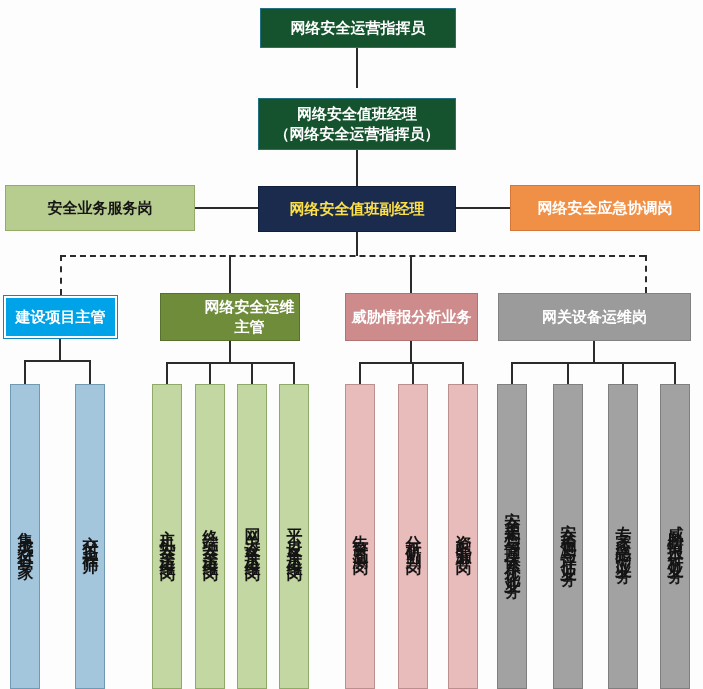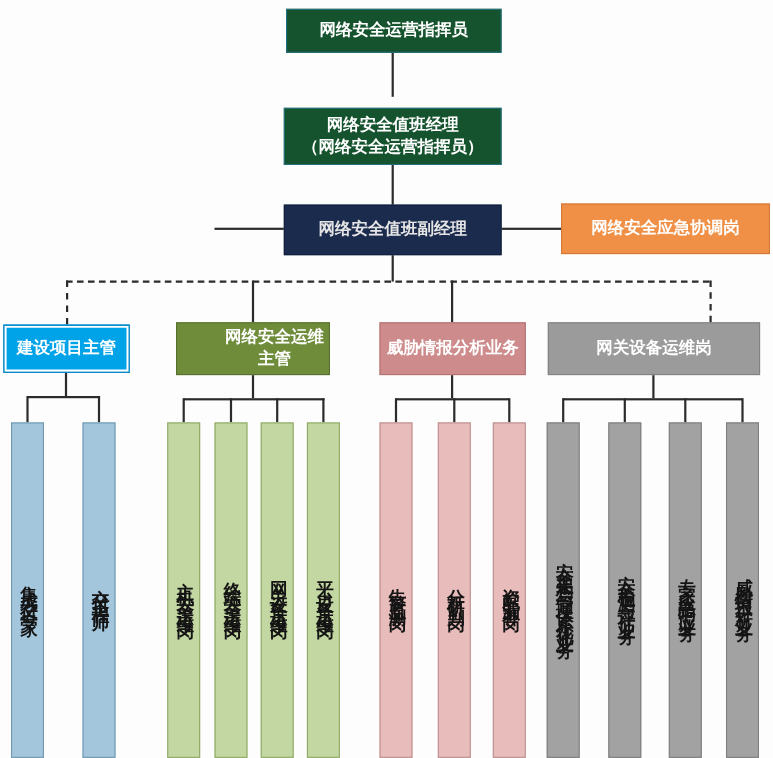--- a/index.html
+++ b/index.html
@@ -19,21 +19,21 @@
     display:flex;
     flex-direction:column;
     align-items:center;
     justify-content:center;
     text-align:center;
     font-weight:bold;
     font-size:15px;
     line-height:1.35;
   }
   .teal   {background:#14532d;color:#ffffff;border:1px solid #23707f;}
-  .navy   {background:#1b2b4d;color:#e5e5e5;border:1px solid #10203c;text-align:right;}
+  .navy   {background:#1b2b4d;color:#fde047;border:1px solid #10203c;text-align:right;}
   .lgreen {background:#b7cc8f;color:#151515;border:1px solid #93ab66;}
   .orange {background:#ef9046;color:#ffffff;border:1px solid #d4783a;font-family:Liberation Serif, serif;}
   .blue   {background:#00a2e8;color:#ffffff;border:1px solid #0f86c0;box-shadow:inset 0 0 0 2px #ffffff;}
   .olive  {background:#6f8c3b;color:#ffffff;border:1px solid #58702d;padding-left:39px;}
   .rose   {background:#ce8b8b;color:#ffffff;border:1px solid #b27272;}
   .gray   {background:#9b9b9b;color:#ffffff;border:1px solid #828282;}
 
   .post{
     position:absolute;
     top:384px;height:305px;width:30px;
@@ -100,20 +100,23 @@
 
   <div class="node teal" style="left:260px;top:8px;width:196px;height:40px;">
     <span>网络安全运营指挥员</span>
   </div>
 
   <div class="node teal" style="left:258px;top:88px;width:198px;height:52px;margin-top:10px;">
     <span>网络安全值班经理</span>
     <span>（网络安全运营指挥员）</span>
   </div>
 
+  <div class="node lgreen" style="left:5px;top:185px;width:190px;height:46px;">
+    <span>安全业务服务岗</span>
+  </div>
 
   <div class="node navy" style="left:258px;top:186px;width:198px;height:46px;">
     <span>网络安全值班副经理</span>
   </div>
 
   <div class="node orange" style="left:510px;top:185px;width:190px;height:46px;">
     <span>网络安全应急协调岗</span>
   </div>
 
   <div class="node blue" style="left:3px;top:295px;width:115px;height:44px;">

